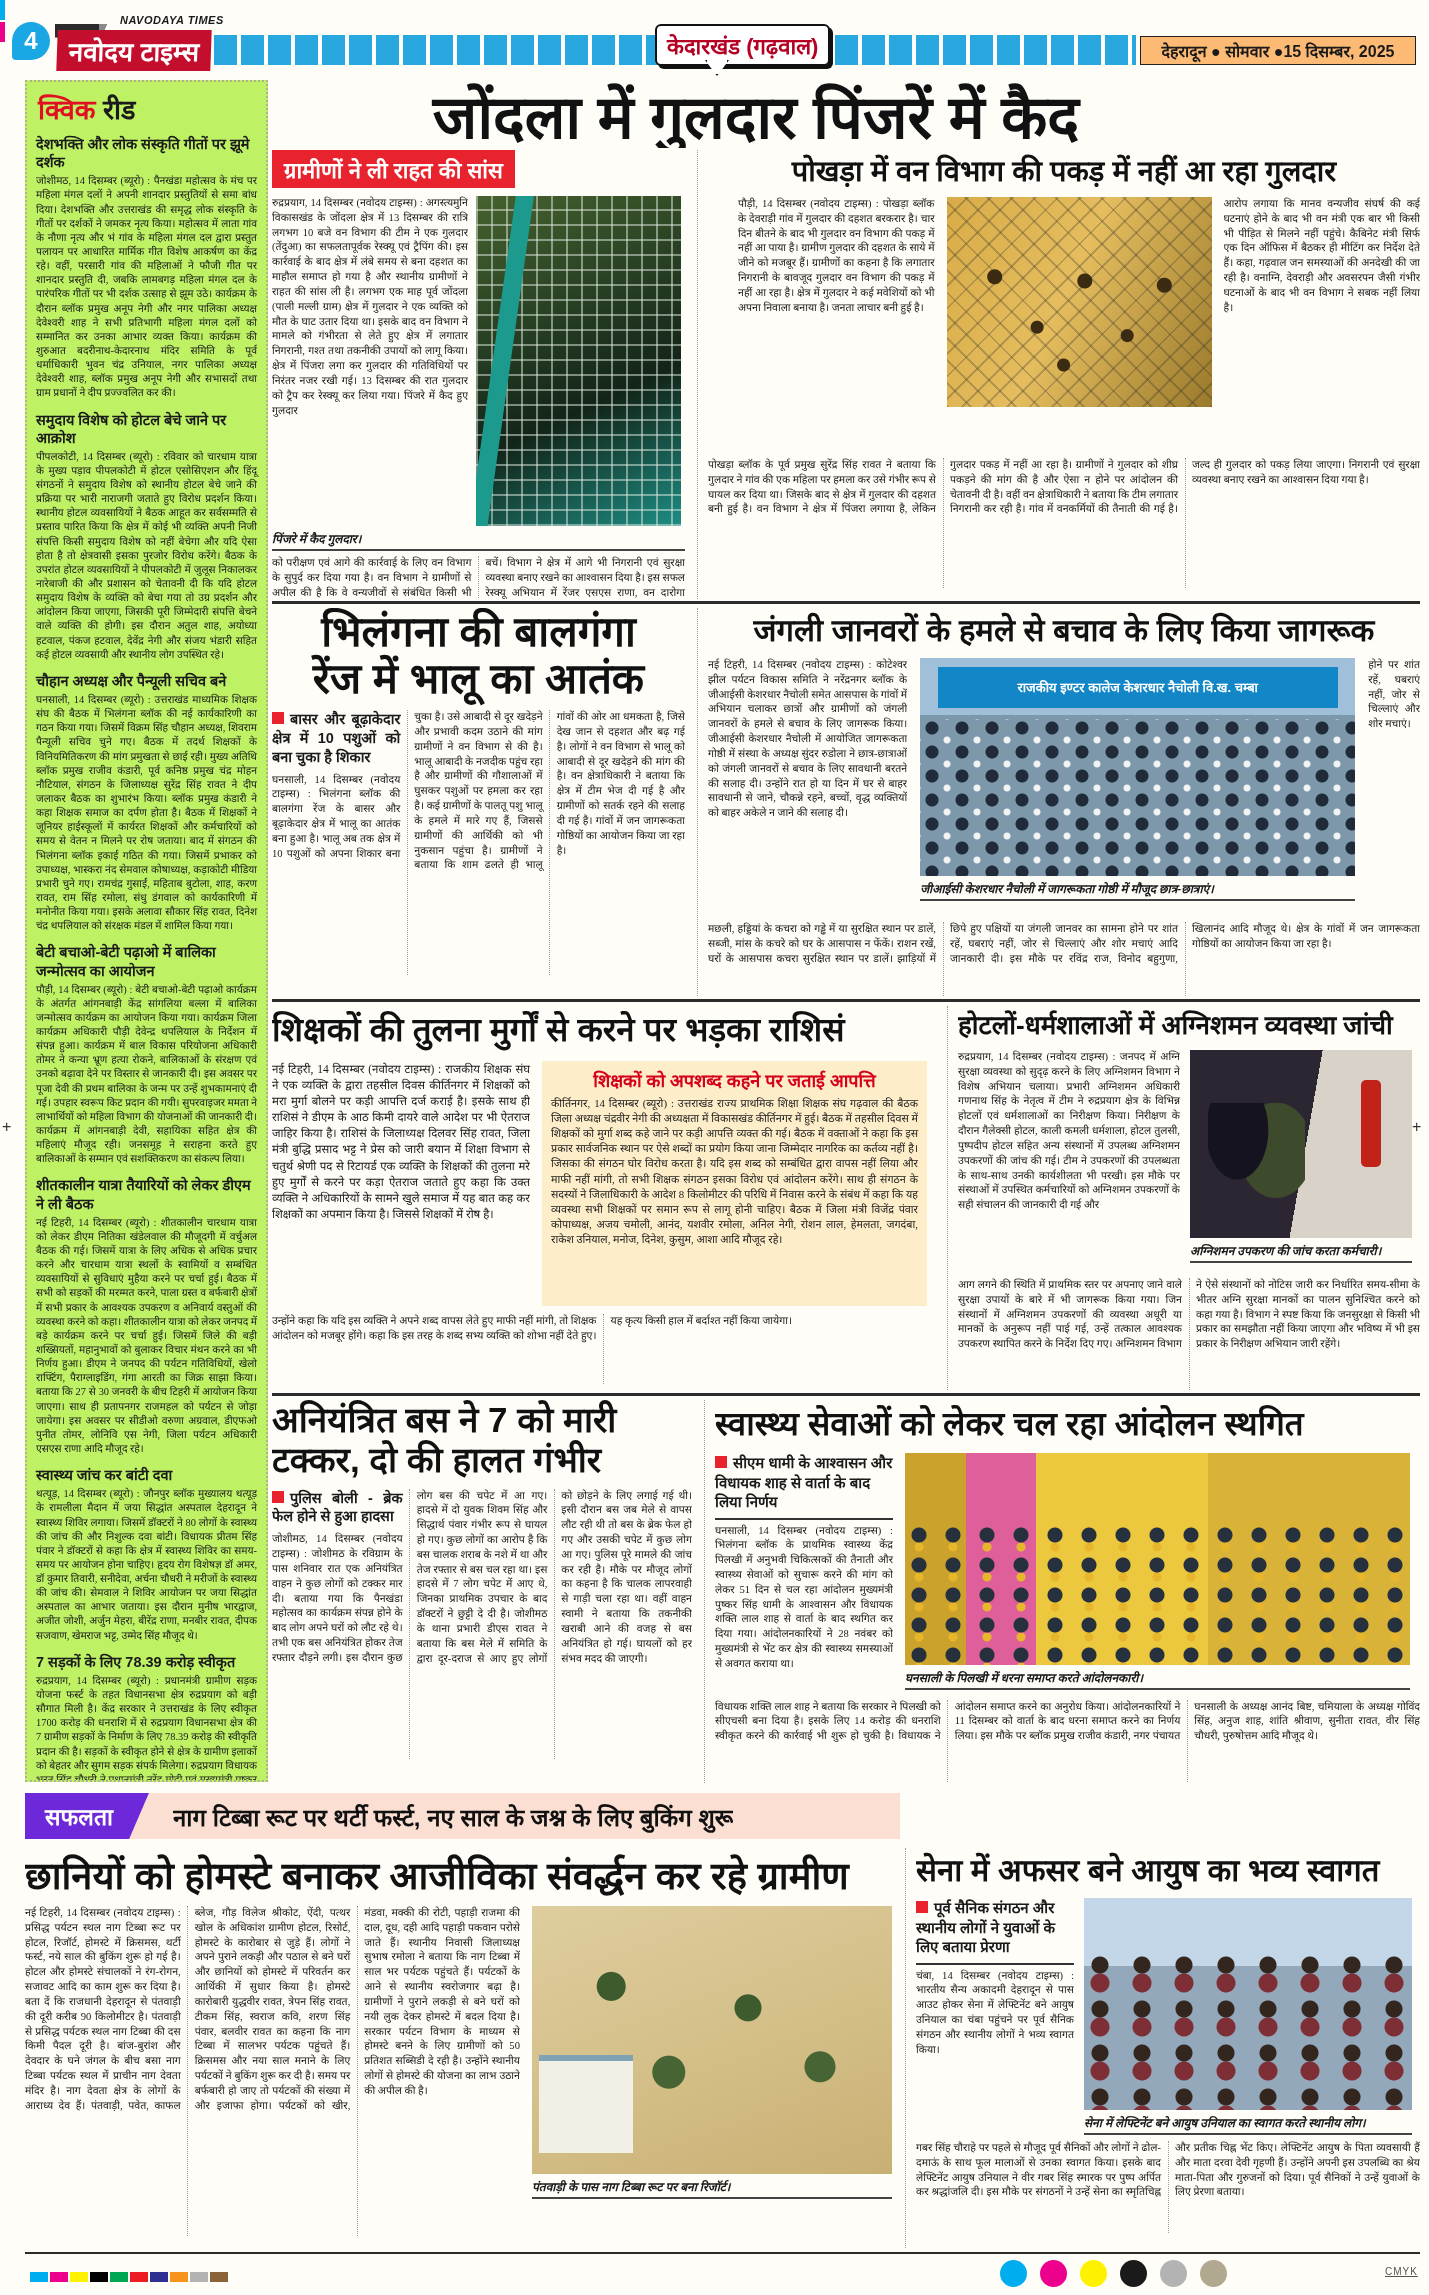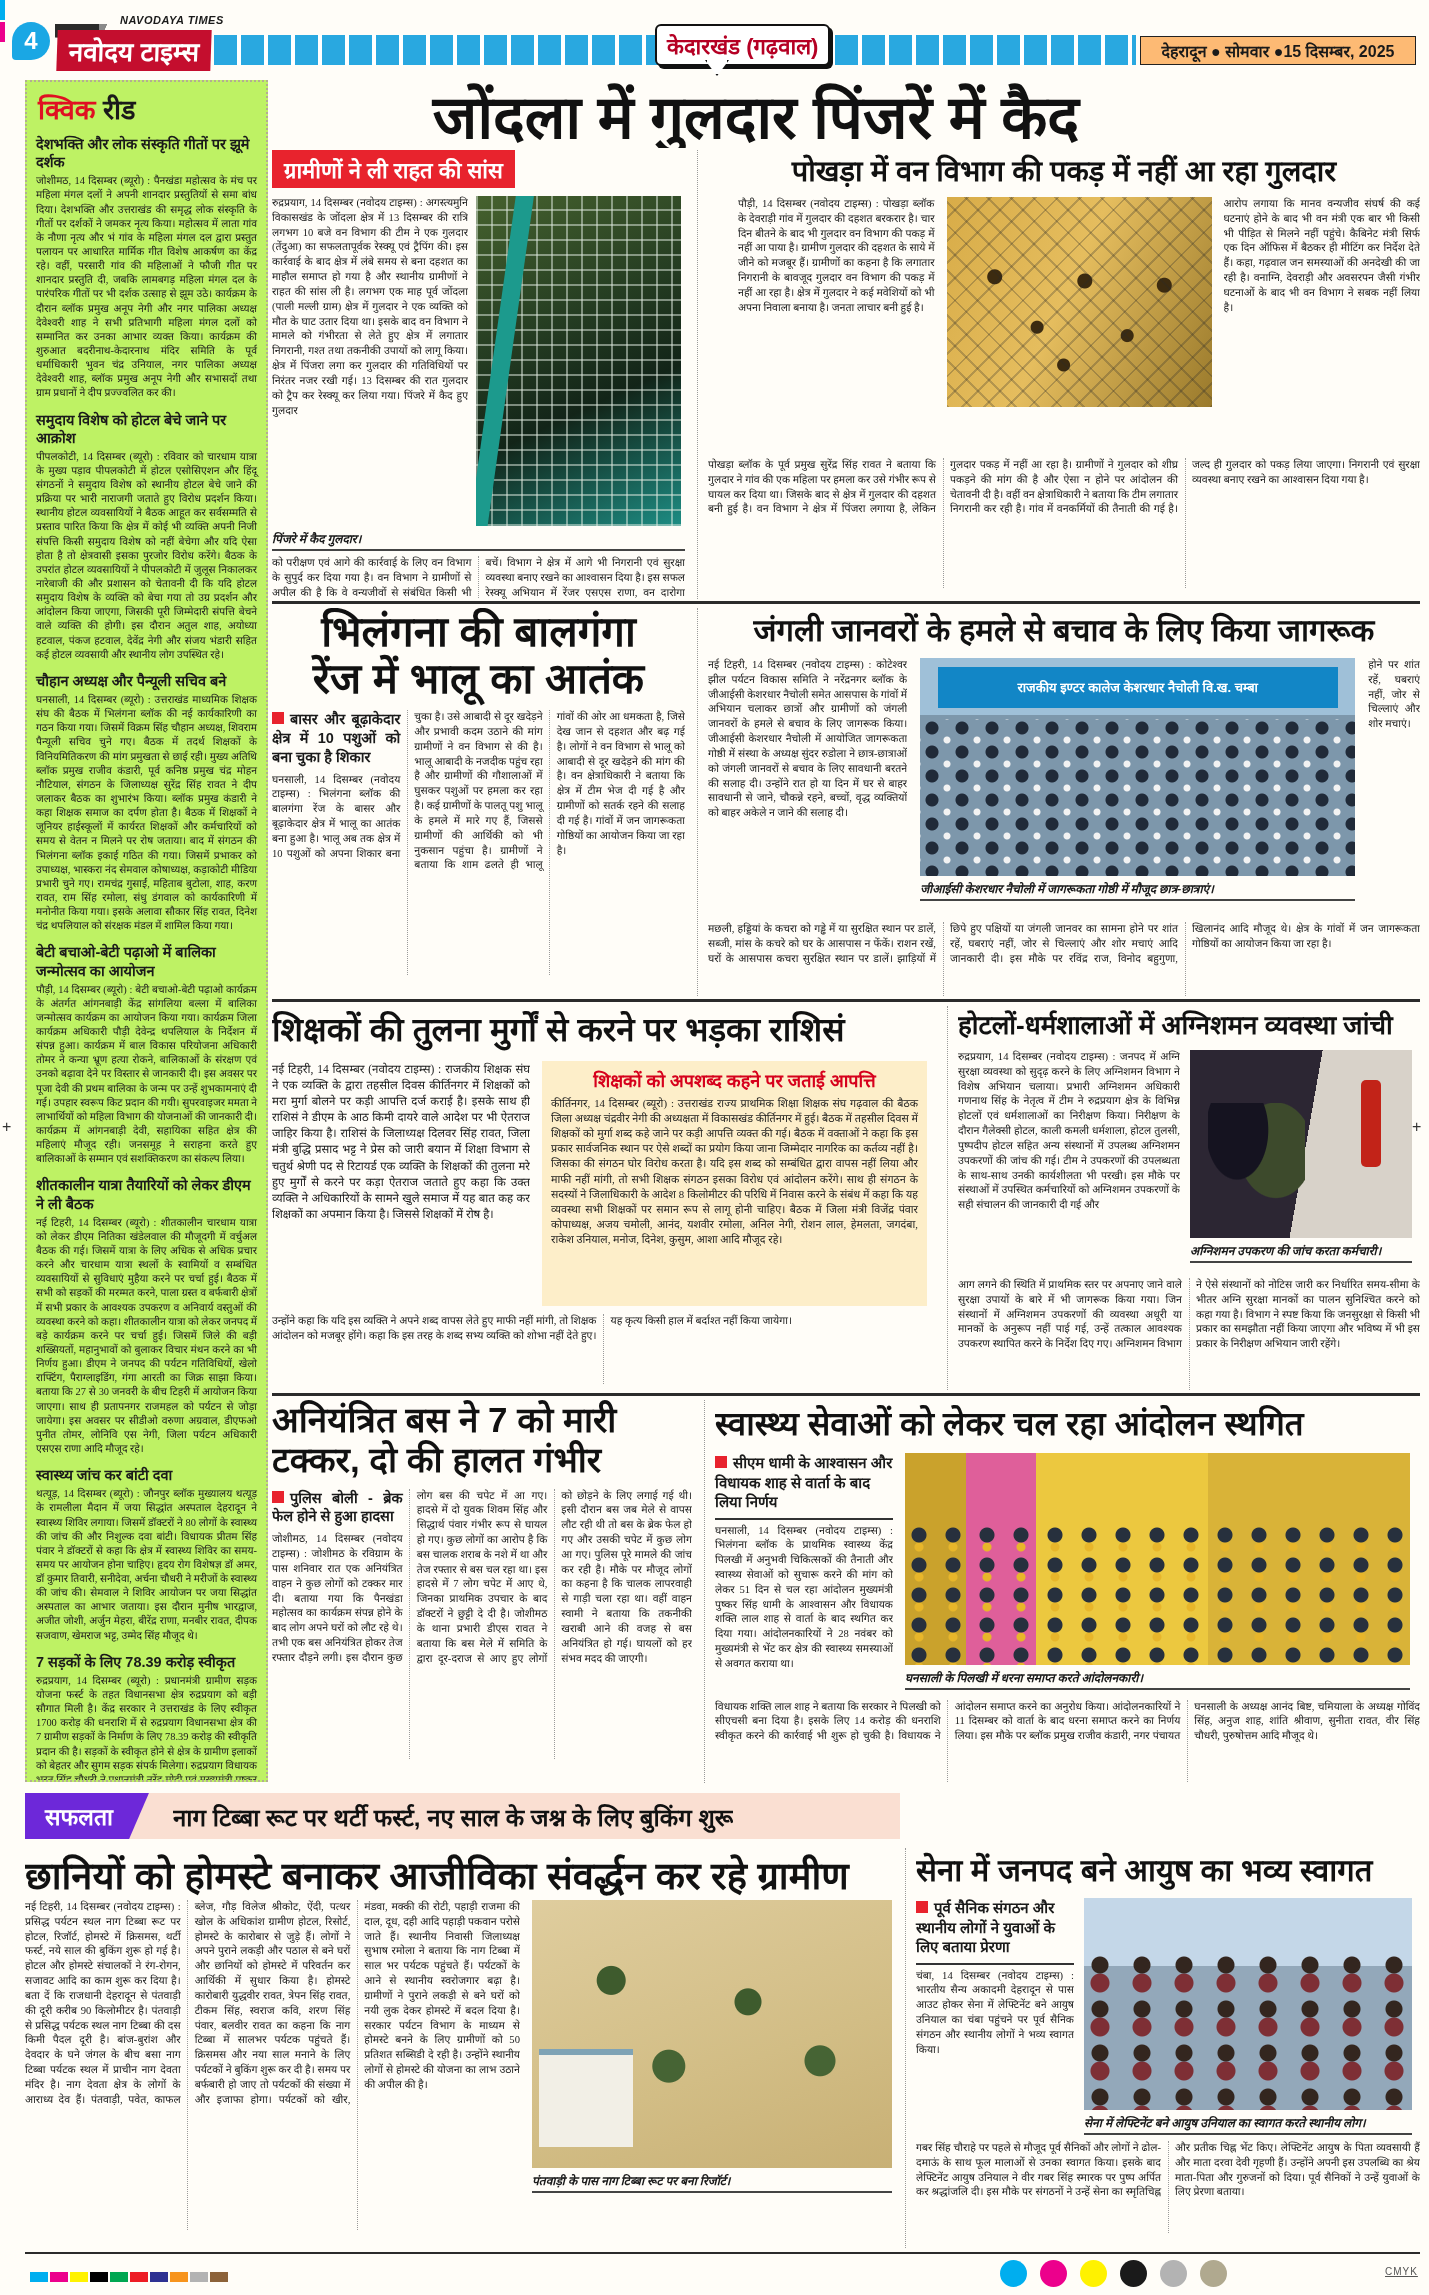--- a/index.html
+++ b/index.html
@@ -215,33 +215,33 @@
   <div class="body cols3" style="margin-top:6px;height:86px;overflow:hidden;">विधायक शक्ति लाल शाह ने बताया कि सरकार ने पिलखी को सीएचसी बना दिया है। इसके लिए 14 करोड़ की धनराशि स्वीकृत करने की कार्रवाई भी शुरू हो चुकी है। विधायक ने आंदोलन समाप्त करने का अनुरोध किया। आंदोलनकारियों ने 11 दिसम्बर को वार्ता के बाद धरना समाप्त करने का निर्णय लिया। इस मौके पर ब्लॉक प्रमुख राजीव कंडारी, नगर पंचायत घनसाली के अध्यक्ष आनंद बिष्ट, चमियाला के अध्यक्ष गोविंद सिंह, अनुज शाह, शांति श्रीवाण, सुनीता रावत, वीर सिंह चौधरी, पुरुषोत्तम आदि मौजूद थे।</div>
 </section>
 
 <div class="abs" style="left:25px;top:1793px;width:875px;height:46px;background:#fadfd2;display:flex;align-items:center;">
   <div style="background:#6d28d9;color:#fff;font-family:'Liberation Sans',sans-serif;font-weight:900;font-size:23px;height:100%;display:flex;align-items:center;padding:0 36px 0 20px;clip-path:polygon(0 0,100% 0,84% 100%,0 100%);">सफलता</div>
   <div class="h-sec" style="font-size:24px;margin-left:24px;white-space:nowrap;overflow:hidden;">नाग टिब्बा रूट पर थर्टी फर्स्ट, नए साल के जश्न के लिए बुकिंग शुरू</div>
 </div>
 
 <section class="abs" style="left:25px;top:1848px;width:870px;height:400px;overflow:hidden;">
   <h2 class="h-sec" style="font-size:38px;white-space:nowrap;overflow:hidden;">छानियों को होमस्टे बनाकर आजीविका संवर्द्धन कर रहे ग्रामीण</h2>
-  <div style="display:flex;gap:12px;margin-top:0;">
+  <div style="display:flex;gap:12px;margin-top:6px;">
     <div class="cols3 body" style="width:495px;height:330px;overflow:hidden;">नई टिहरी, 14 दिसम्बर (नवोदय टाइम्स) : प्रसिद्ध पर्यटन स्थल नाग टिब्बा रूट पर होटल, रिजॉर्ट, होमस्टे में क्रिसमस, थर्टी फर्स्ट, नये साल की बुकिंग शुरू हो गई है। होटल और होमस्टे संचालकों ने रंग-रोगन, सजावट आदि का काम शुरू कर दिया है। बता दें कि राजधानी देहरादून से पंतवाड़ी की दूरी करीब 90 किलोमीटर है। पंतवाड़ी से प्रसिद्ध पर्यटक स्थल नाग टिब्बा की दस किमी पैदल दूरी है। बांज-बुरांश और देवदार के घने जंगल के बीच बसा नाग टिब्बा पर्यटक स्थल में प्राचीन नाग देवता मंदिर है। नाग देवता क्षेत्र के लोगों के आराध्य देव हैं। पंतवाड़ी, पवेत, काफल ब्लेज, गौड़ विलेज श्रीकोट, ऐंदी, पत्थर खोल के अधिकांश ग्रामीण होटल, रिसोर्ट, होमस्टे के कारोबार से जुड़े हैं। लोगों ने अपने पुराने लकड़ी और पठाल से बने घरों और छानियों को होमस्टे में परिवर्तन कर आर्थिकी में सुधार किया है। होमस्टे कारोबारी युद्धवीर रावत, त्रेपन सिंह रावत, टीकम सिंह, स्वराज कवि, शरण सिंह पंवार, बलवीर रावत का कहना कि नाग टिब्बा में सालभर पर्यटक पहुंचते हैं। क्रिसमस और नया साल मनाने के लिए पर्यटकों ने बुकिंग शुरू कर दी है। समय पर बर्फबारी हो जाए तो पर्यटकों की संख्या में और इजाफा होगा। पर्यटकों को खीर, मंडवा, मक्की की रोटी, पहाड़ी राजमा की दाल, दूध, दही आदि पहाड़ी पकवान परोसे जाते हैं। स्थानीय निवासी जिलाध्यक्ष सुभाष रमोला ने बताया कि नाग टिब्बा में साल भर पर्यटक पहुंचते हैं। पर्यटकों के आने से स्थानीय स्वरोजगार बढ़ा है। ग्रामीणों ने पुराने लकड़ी से बने घरों को नयी लुक देकर होमस्टे में बदल दिया है। सरकार पर्यटन विभाग के माध्यम से होमस्टे बनने के लिए ग्रामीणों को 50 प्रतिशत सब्सिडी दे रही है। उन्होंने स्थानीय लोगों से होमस्टे की योजना का लाभ उठाने की अपील की है।</div>
     <div style="width:360px;">
       <div class="photo ph-resort" style="width:360px;height:268px;">
           <div class="bldg"></div>
         </div>
       <div class="cap">पंतवाड़ी के पास नाग टिब्बा रूट पर बना रिजॉर्ट।</div>
     </div>
   </div>
 </section>
 
 <section class="abs" style="left:905px;top:1848px;width:515px;height:400px;overflow:hidden;border-left:1px dotted #999;padding-left:10px;box-sizing:border-box;">
-  <h2 class="h-sec" style="font-size:31px;white-space:nowrap;overflow:hidden;">सेना में जनपद बने आयुष का भव्य स्वागत</h2>
+  <h2 class="h-sec" style="font-size:31px;white-space:nowrap;overflow:hidden;">सेना में अफसर बने आयुष का भव्य स्वागत</h2>
   <div style="display:flex;gap:10px;margin-top:8px;">
     <div style="width:158px;">
       <div class="ssub" style="font-size:15px;"><span class="sq"></span><span>पूर्व सैनिक संगठन और स्थानीय लोगों ने युवाओं के लिए बताया प्रेरणा</span></div>
       <div class="body" style="height:158px;overflow:hidden;border-top:2px solid #333;padding-top:4px;">चंबा, 14 दिसम्बर (नवोदय टाइम्स) : भारतीय सैन्य अकादमी देहरादून से पास आउट होकर सेना में लेफ्टिनेंट बने आयुष उनियाल का चंबा पहुंचने पर पूर्व सैनिक संगठन और स्थानीय लोगों ने भव्य स्वागत किया।</div>
     </div>
     <div style="width:328px;">
       <div class="photo ph-army" style="width:328px;height:212px;">
           <div class="ppl"></div>
         </div>
       <div class="cap">सेना में लेफ्टिनेंट बने आयुष उनियाल का स्वागत करते स्थानीय लोग।</div>

